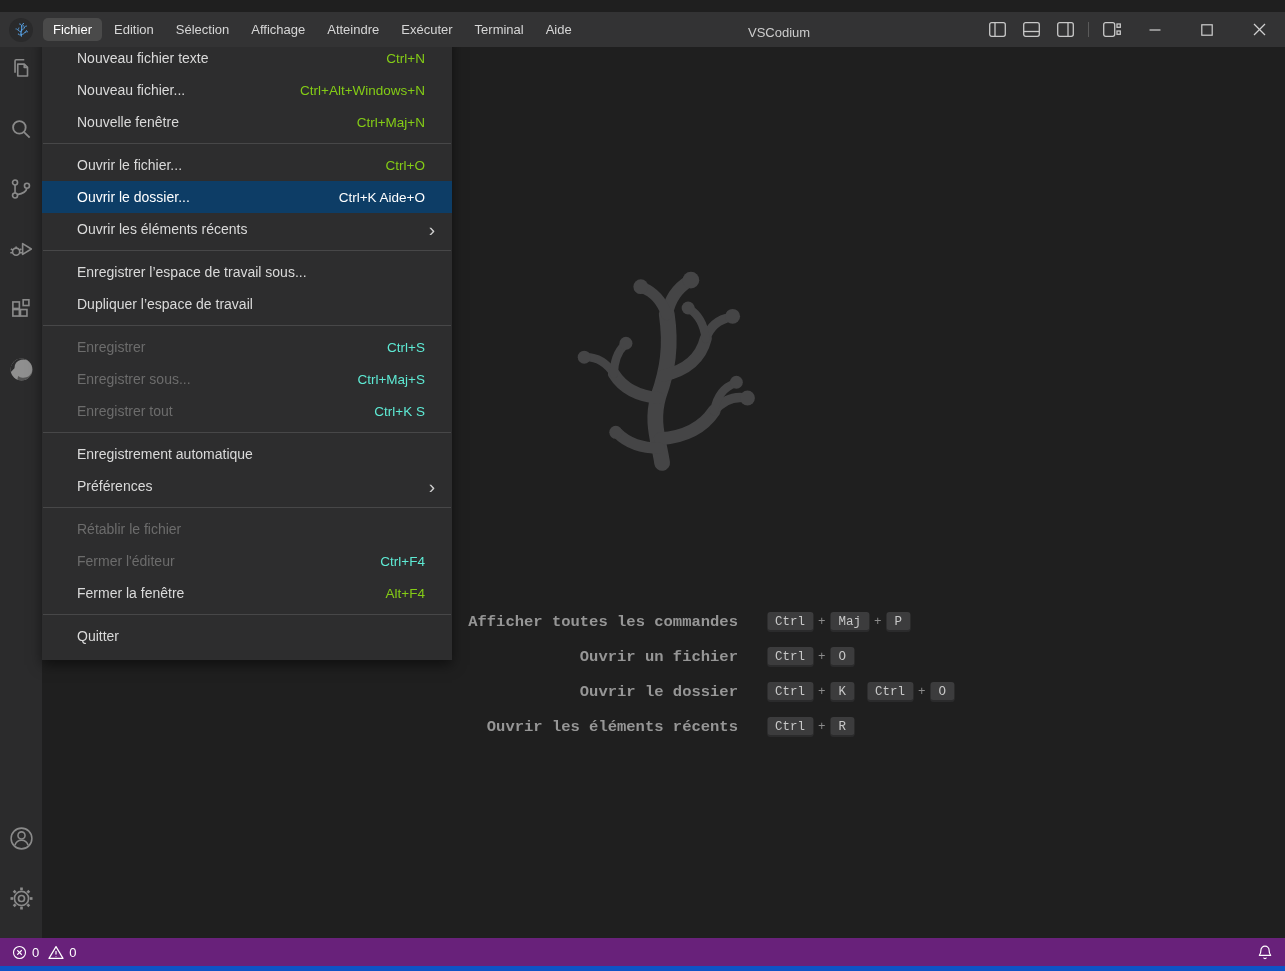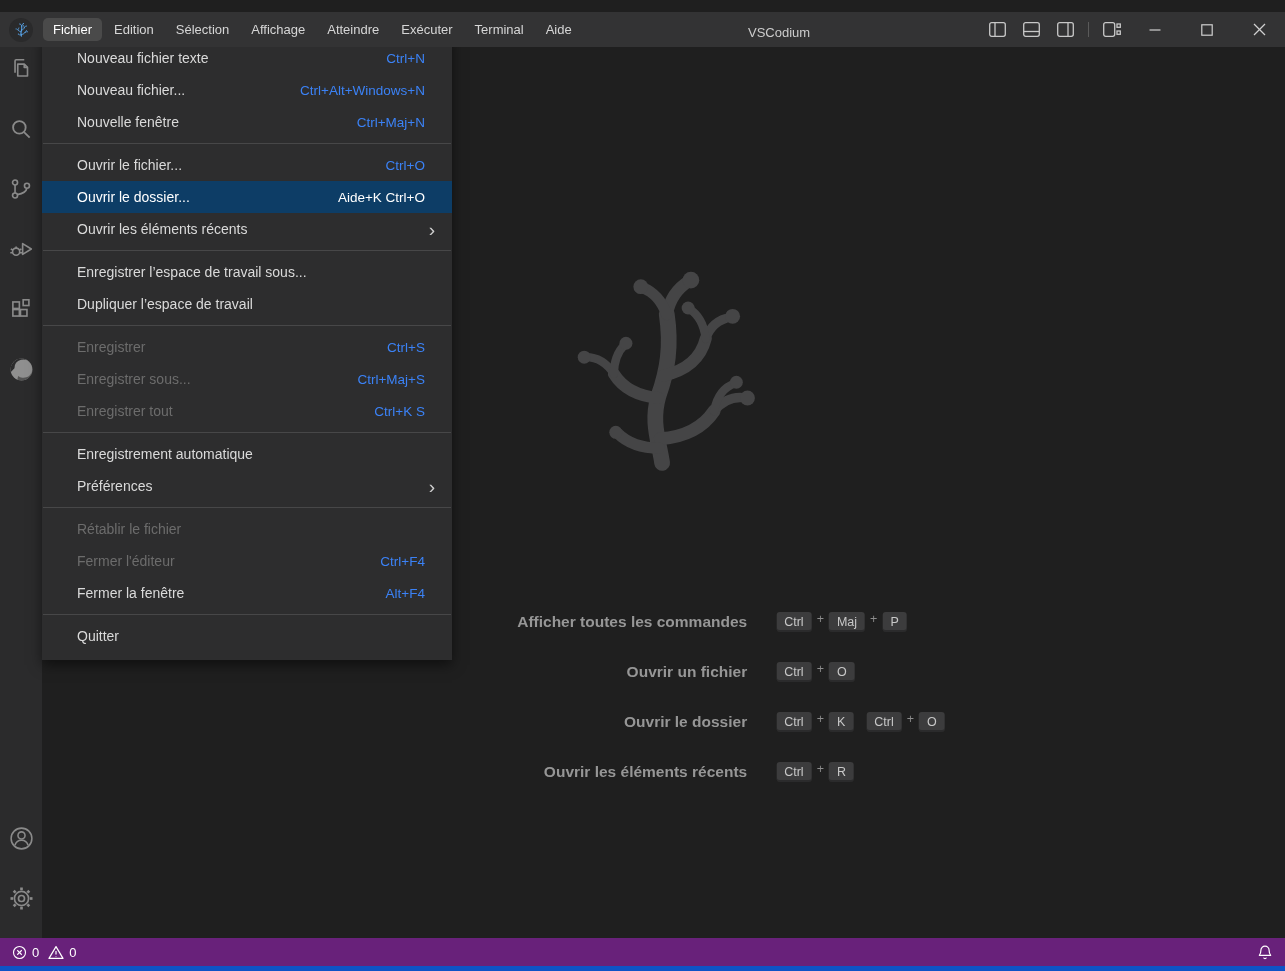--- a/index.html
+++ b/index.html
@@ -21,39 +21,39 @@
   .win-btn { width:52px; height:35px; display:flex; align-items:center; justify-content:center; }
 
   
   .activitybar { position:absolute; top:35px; bottom:33px; left:0; width:42px; background:#2b2b2c; display:flex; flex-direction:column; align-items:center; padding:8px 0 6px; z-index:5; }
   .ab-icon { width:42px; height:52px; margin-bottom:8px; display:flex; align-items:center; justify-content:center; color:#8a8a8a; }
   .ab-spacer { flex:1; }
 
   
   .editor { position:absolute; left:42px; top:35px; right:0; bottom:33px; background:#1f1f1f; }
   .watermark { position:absolute; left:50%; top:222px; transform:translateX(-50%); color:#454546; }
-  .shortcuts { position:absolute; left:50%; top:576px; transform:translateX(-50%); display:flex; flex-direction:column; gap:28px; }
+  .shortcuts { position:absolute; left:50%; top:576px; transform:translateX(-50%); display:flex; flex-direction:column; gap:13px;font-family:Liberation Mono, monospace; }
   .sc-row { display:flex; align-items:center; height:22px; }
   .sc-label { width:365px; text-align:right; color:#969696; font-weight:700; font-size:15.5px; margin-right:16px; white-space:nowrap; }
-  .keys { display:flex; align-items:flex-start;margin-left:13px; }
+  .keys { display:flex; align-items:center;margin-left:13px; }
   .kbd { background:#3c3c3d; color:#c8c8c8; border-radius:3px; padding:2.5px 8px; font-size:12.5px; line-height:1.15; box-shadow:inset 0 -2px 0 rgba(0,0,0,.28); }
   .plus { color:#8c8c8c; font-size:12.5px; margin:0 5px; }
   .kgap { width:13px; }
 
   
   .menu { position:absolute; left:42px; top:35px; width:410px; background:#2d2d2e; padding:7px 0 8px;
           box-shadow:0 5px 12px rgba(0,0,0,.5); z-index:20; }
   .menu-item { height:32px; display:flex; align-items:center; padding:0 27px 0 35px; font-size:14px; color:#dadada; cursor:default; }
   .mi-label { white-space:nowrap; }
-  .mi-right { margin-left:auto; color:#3b82f6; font-size:13.5px; padding-left:20px; white-space:nowrap; }
+  .mi-right { margin-left:auto; color:#84cc16; font-size:13.5px; padding-left:20px; white-space:nowrap; }
   .mi-chev { margin-left:auto; color:#cfcfcf; font-size:19px; line-height:1; margin-right:-10px; }
   .menu-item.highlighted { background:#0d3d66; color:#ffffff; }
   .menu-item.highlighted .mi-right { color:#ffffff; }
   .menu-item.disabled { color:#6c6c6c; }
-  .menu-item.disabled .mi-right { color:#3b82f6; }
+  .menu-item.disabled .mi-right { color:#5eead4; }
   .menu-sep { height:1px; background:#474748; margin:5px 1px; }
 
   
   .statusbar { position:absolute; left:0; right:0; bottom:5px; height:28px; background:#68217a; color:#ffffff;
                display:flex; align-items:center; padding:0 12px; font-size:13px; z-index:25; }
   .sb-group { display:flex; align-items:center; gap:5px; }
   .sb-num { font-size:13px; }
   .sb-right { margin-left:auto; display:flex; align-items:center; }
   .taskstrip { position:absolute; left:0; right:0; bottom:0; height:5px; background:#0d53c6; z-index:26; }
 
@@ -308,21 +308,21 @@
       <span class="mi-right">Ctrl+Maj+N</span>
     </div>
     <div class="menu-sep"></div>
 
     <div class="menu-item">
       <span class="mi-label">Ouvrir le fichier...</span>
       <span class="mi-right">Ctrl+O</span>
     </div>
     <div class="menu-item highlighted">
       <span class="mi-label">Ouvrir le dossier...</span>
-      <span class="mi-right">Aide+K Ctrl+O</span>
+      <span class="mi-right">Ctrl+K Aide+O</span>
     </div>
     <div class="menu-item">
       <span class="mi-label">Ouvrir les éléments récents</span>
       <span class="mi-chev">›</span>
     </div>
     <div class="menu-sep"></div>
 
     <div class="menu-item">
       <span class="mi-label">Enregistrer l’espace de travail sous...</span>
     </div>

